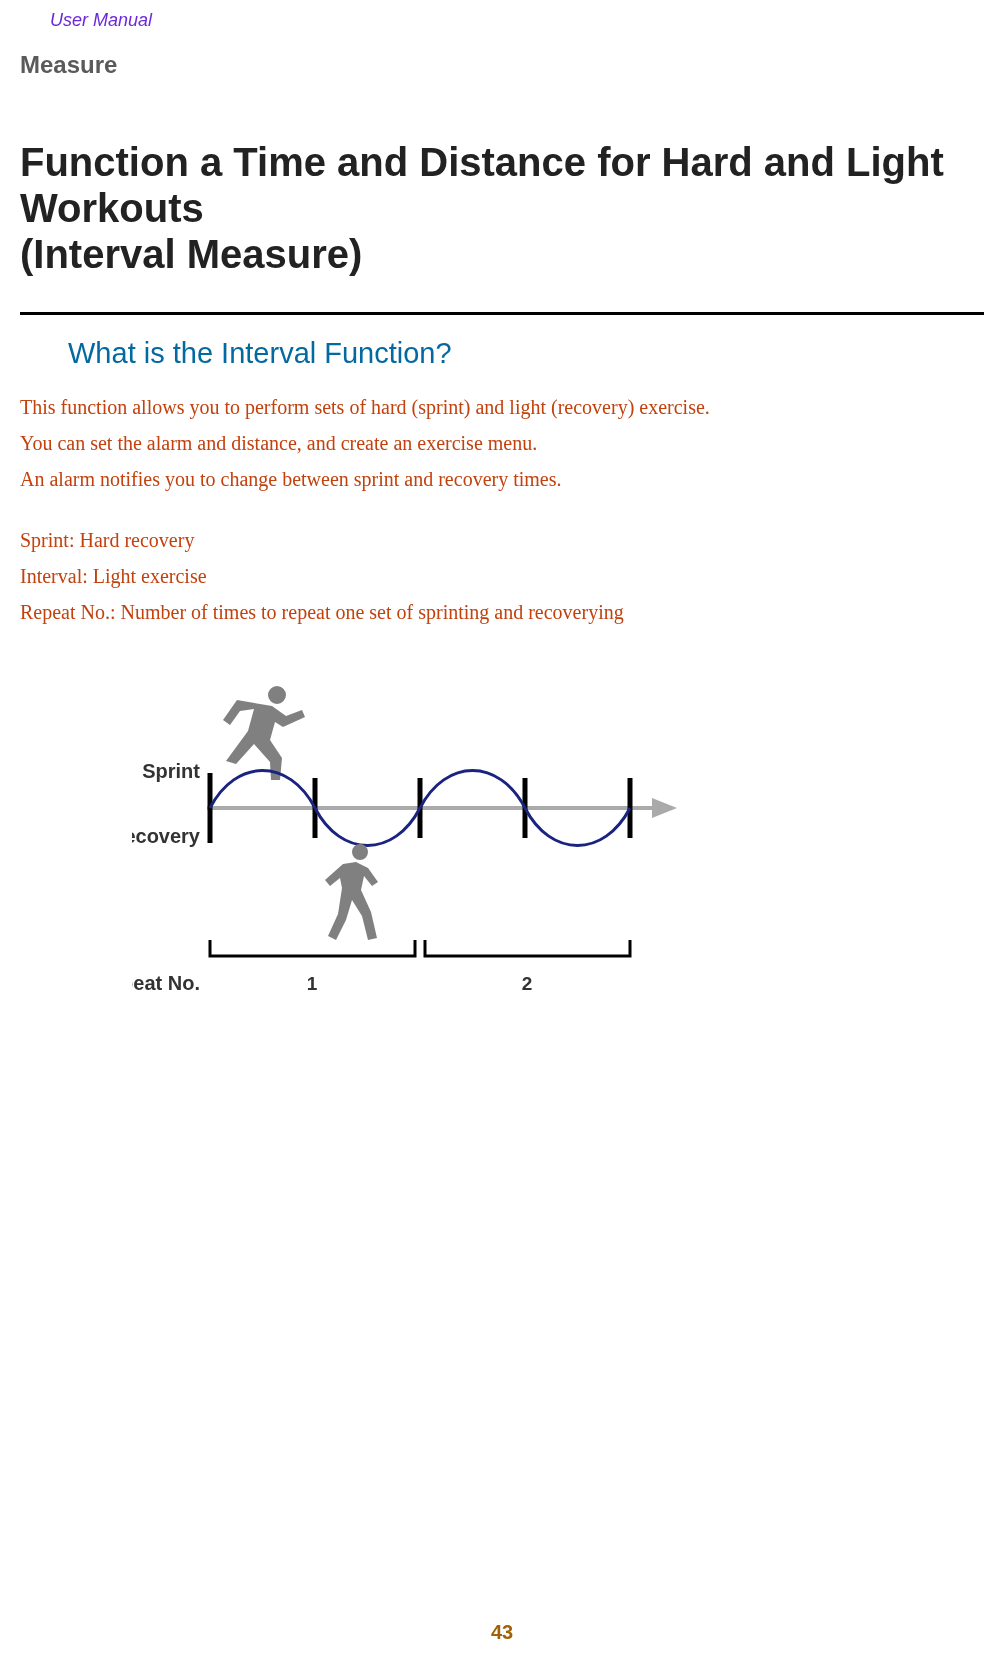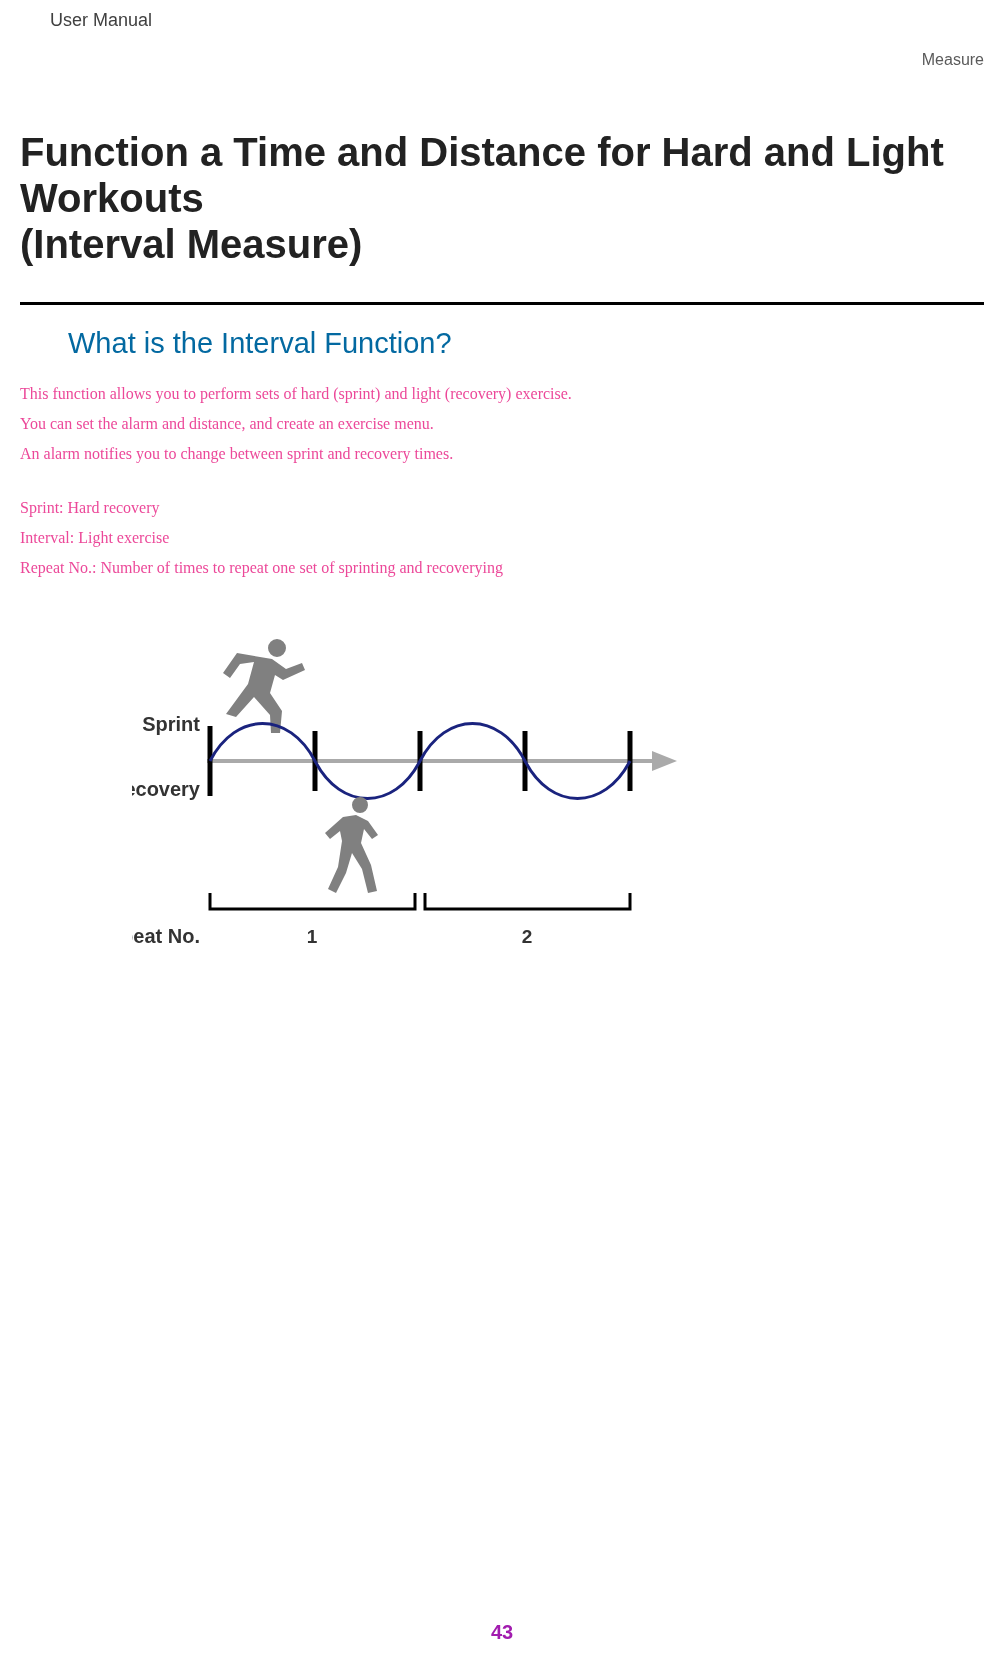--- a/index.html
+++ b/index.html
@@ -11,28 +11,29 @@
       width: 1004px;
       height: 1676px;
       background: #ffffff;
       font-family: "Helvetica Neue", Arial, sans-serif;
       color: #000;
       position: relative;
       padding: 10px 20px 0 20px;
     }
     .header-link {
       font-size: 18px;
-      color: #404040;
+      color: #6d28d9;
       margin-bottom: 20px;
       margin-left: 30px;
+      font-style: italic;
     }
     .section-label {
-      text-align: right;
-      font-weight: normal;
-      font-size: 16px;
+      text-align: left;
+      font-weight: bold;
+      font-size: 24px;
       color: #5a5a5a;
       margin-bottom: 60px;
     }
     .main-title {
       font-size: 40px;
       font-weight: bold;
       line-height: 1.15;
       color: #222;
       margin-bottom: 35px;
     }
@@ -42,44 +43,44 @@
       margin-bottom: 22px;
     }
     .sub-heading {
       font-size: 29px;
       font-weight: normal;
       color: #0369a1;
       margin-bottom: 22px;
       margin-left: 48px;
     }
     .body-text {
-      font-size: 16px;
+      font-size: 20px;
       font-family: "Times New Roman", Georgia, serif;
-      color: #ec4899;
+      color: #c2410c;
       line-height: 1.55;
       margin-bottom: 5px;
     }
     .spacer {
       height: 25px;
     }
     .diagram {
       margin-top: 50px;
       margin-left: 112px;
       width: 620px;
       font-weight: bold;
     }
     .page-number {
       position: absolute;
       bottom: 32px;
       left: 0;
       width: 100%;
       text-align: center;
       font-weight: bold;
       font-size: 20px;
-      color: #a21caf;
+      color: #a16207;
     }
   </style>
 </head>
 <body>
 
 <div class="header-link">User Manual</div>
 
 <div class="section-label">Measure</div>
 
 <h1 class="main-title">

